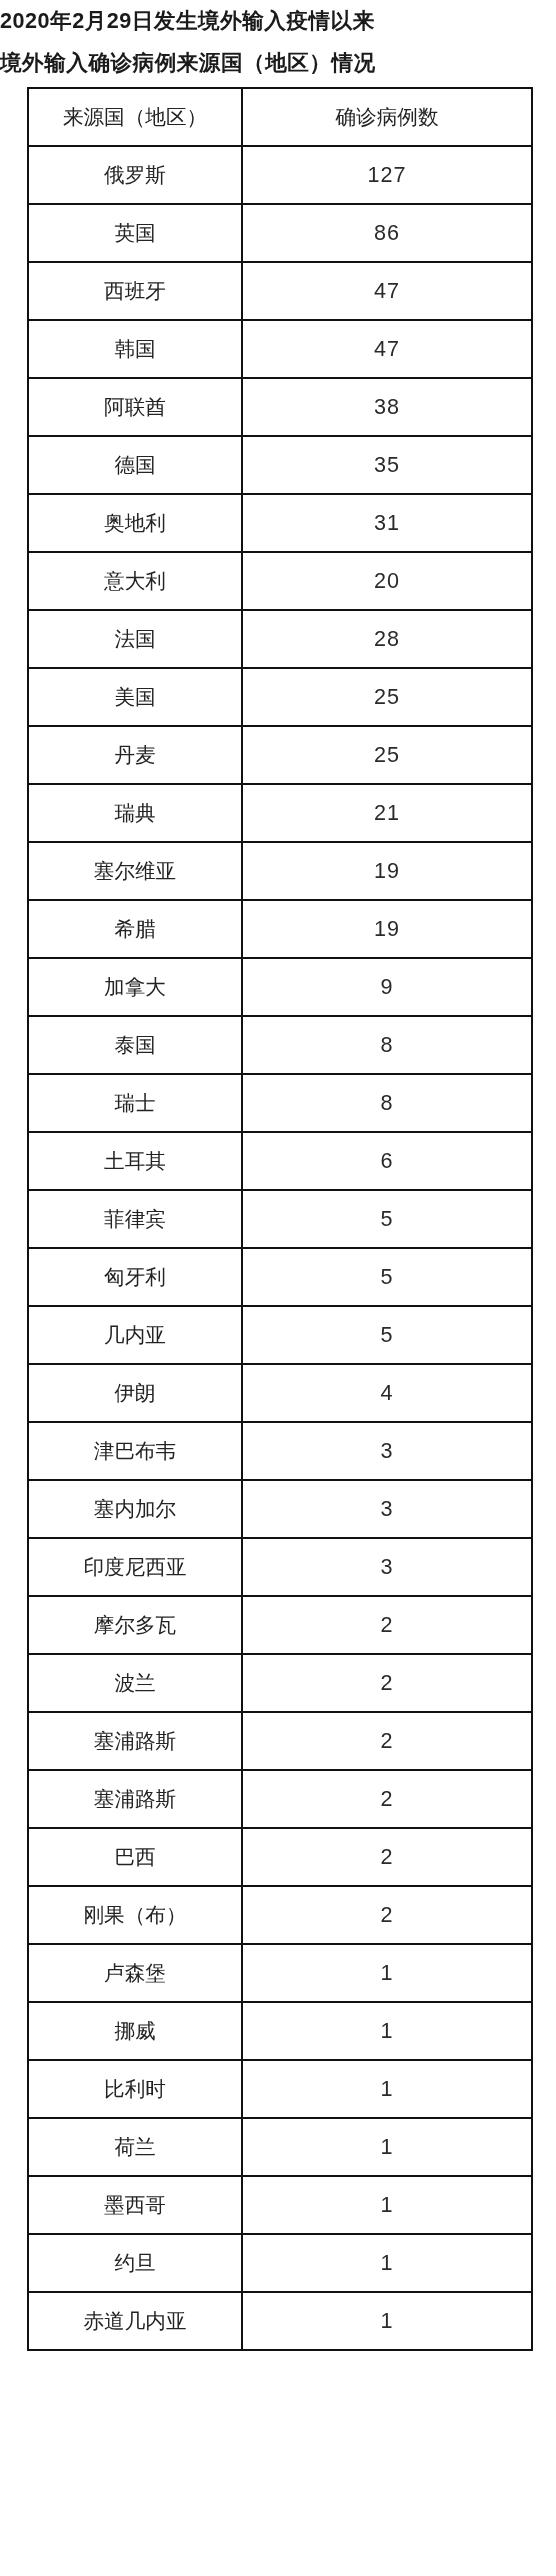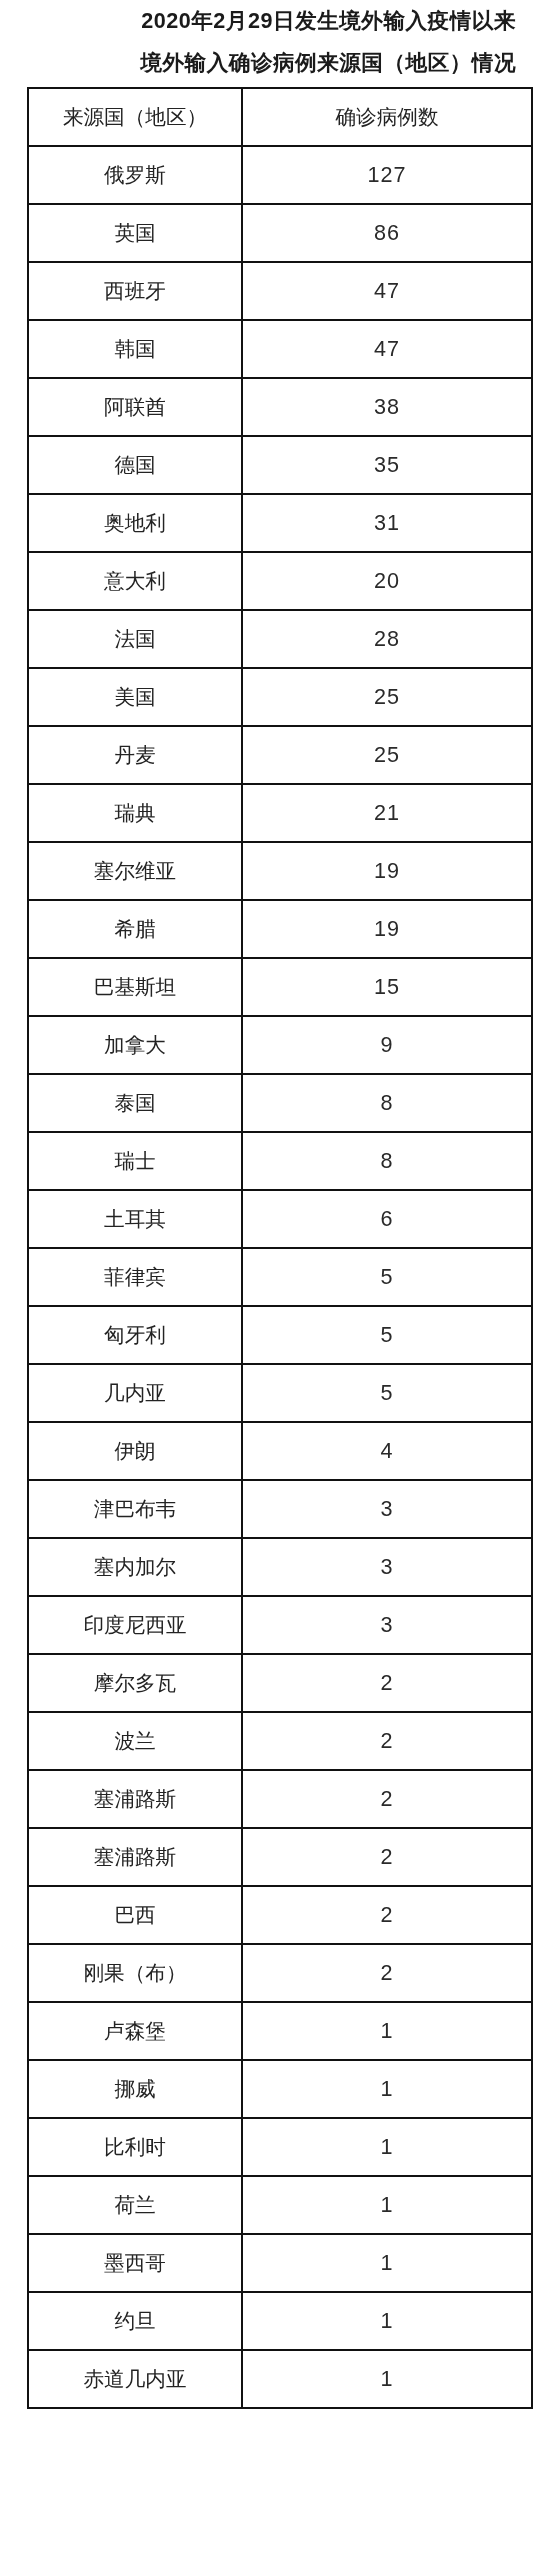--- a/index.html
+++ b/index.html
@@ -6,21 +6,21 @@
   body {
     width:556px; height:3716px;
     background:#ffffff;
     font-family:"Liberation Sans", "DejaVu Sans", sans-serif;
     position:relative;
     overflow:hidden;
   }
   .page { position:absolute; inset:0; background:#ffffff; }
   .title-line {
     position:absolute; left:0; width:516px;
-    text-align:right;
+    text-align:left;
     font-size:21.6px; font-weight:bold; color:#1b1b1b;
     letter-spacing:0.5px;
     white-space:nowrap;
   }
   .title-line.l1 { top:6.2px; }
   .title-line.l2 { top:48px; }
   table.cases {
     position:absolute; top:87px; left:27px;
     width:504px;
     border-collapse:collapse;
@@ -114,24 +114,20 @@
         </tr>
         <tr>
           <td>塞尔维亚</td>
           <td class="num">19</td>
         </tr>
         <tr>
           <td>希腊</td>
           <td class="num">19</td>
         </tr>
         <tr>
-          <td>巴基斯坦</td>
-          <td class="num">15</td>
-        </tr>
-        <tr>
           <td>加拿大</td>
           <td class="num">9</td>
         </tr>
         <tr>
           <td>泰国</td>
           <td class="num">8</td>
         </tr>
         <tr>
           <td>瑞士</td>
           <td class="num">8</td>

